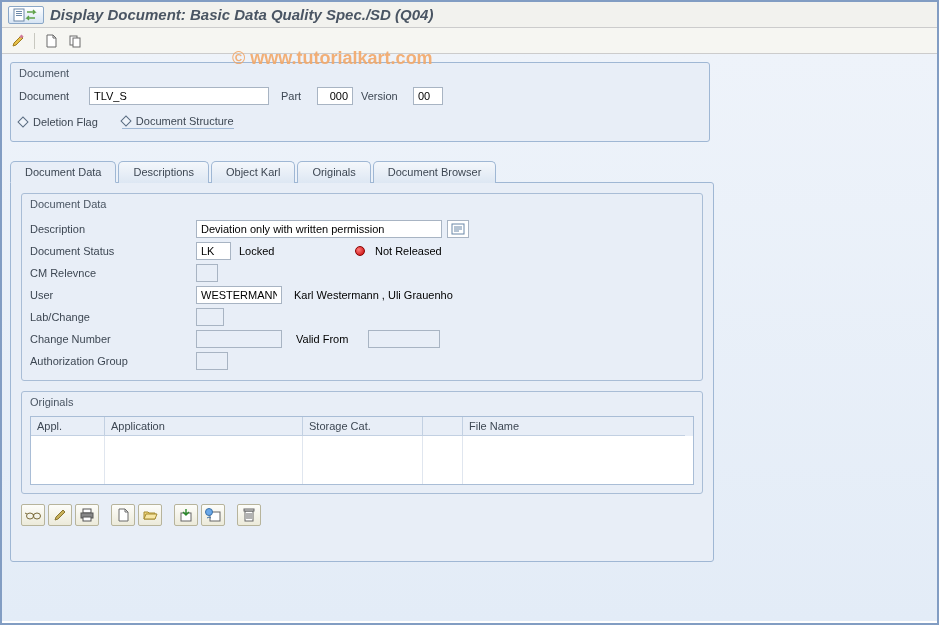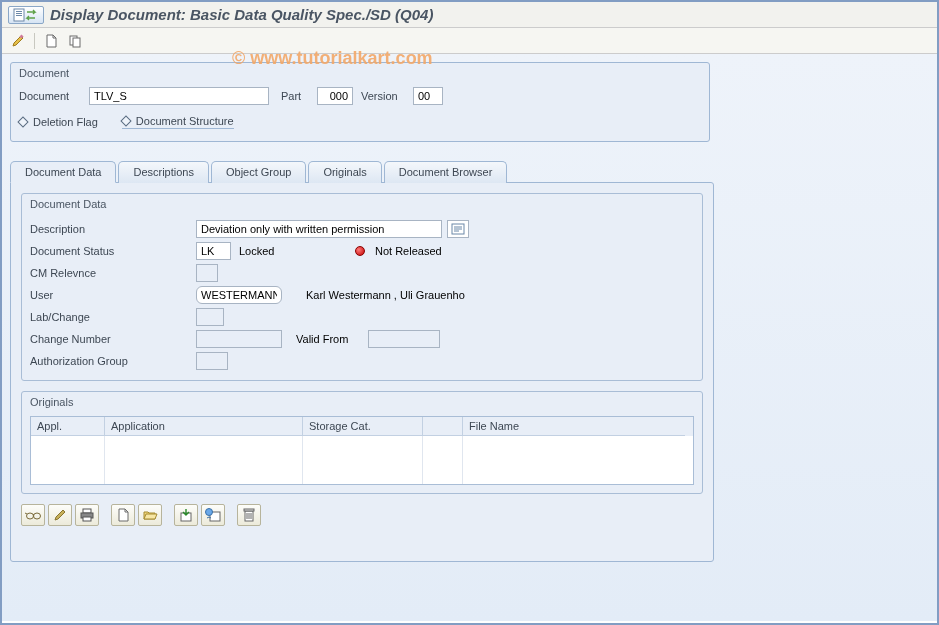--- a/index.html
+++ b/index.html
@@ -240,21 +240,21 @@
       <div class="form-row secondary-row">
         <span><span class="diamond"></span><span class="link-like">Deletion Flag</span></span>
         <span style="border-bottom:1px solid #9fb7d4;padding-bottom:1px;"><span class="diamond"></span><span class="link-like">Document Structure</span></span>
       </div>
     </div>
   </div>
 
   <div class="tabs">
     <div class="tab active">Document Data</div>
     <div class="tab">Descriptions</div>
-    <div class="tab">Object Group</div>
+    <div class="tab">Object Karl</div>
     <div class="tab">Originals</div>
     <div class="tab">Document Browser</div>
   </div>
 
   <div class="tab-panel" style="width:704px">
 
     <div class="inner-group">
       <div class="groupbox-title">Document Data</div>
       <div class="inner-body">
         <div class="form-row">
@@ -275,22 +275,22 @@
           <span style="margin-left:2px;width:110px">Locked</span>
           <span class="status-dot"></span>
           <span>Not Released</span>
         </div>
         <div class="form-row">
           <span class="lbl lbl-w">CM Relevnce</span>
           <input class="inp inp-ro" style="width: 22px;" value="">
         </div>
         <div class="form-row">
           <span class="lbl lbl-w">User</span>
-          <input class="inp" style="width: 86px; border-radius: 6px;" value="WESTERMANN">
-          <span style="margin-left:18px">Karl Westermann , Uli Grauenho</span>
+          <input class="inp" style="width: 86px;" value="WESTERMANN">
+          <span style="margin-left:6px">Karl Westermann , Uli Grauenho</span>
         </div>
         <div class="form-row">
           <span class="lbl lbl-w">Lab/Change</span>
           <input class="inp inp-ro" style="width: 28px;" value="">
         </div>
         <div class="form-row">
           <span class="lbl lbl-w">Change Number</span>
           <input class="inp inp-ro" style="width: 86px;" value="">
           <span style="margin-left:8px;min-width:66px">Valid From</span>
           <input class="inp inp-ro" style="width: 72px;" value="">

